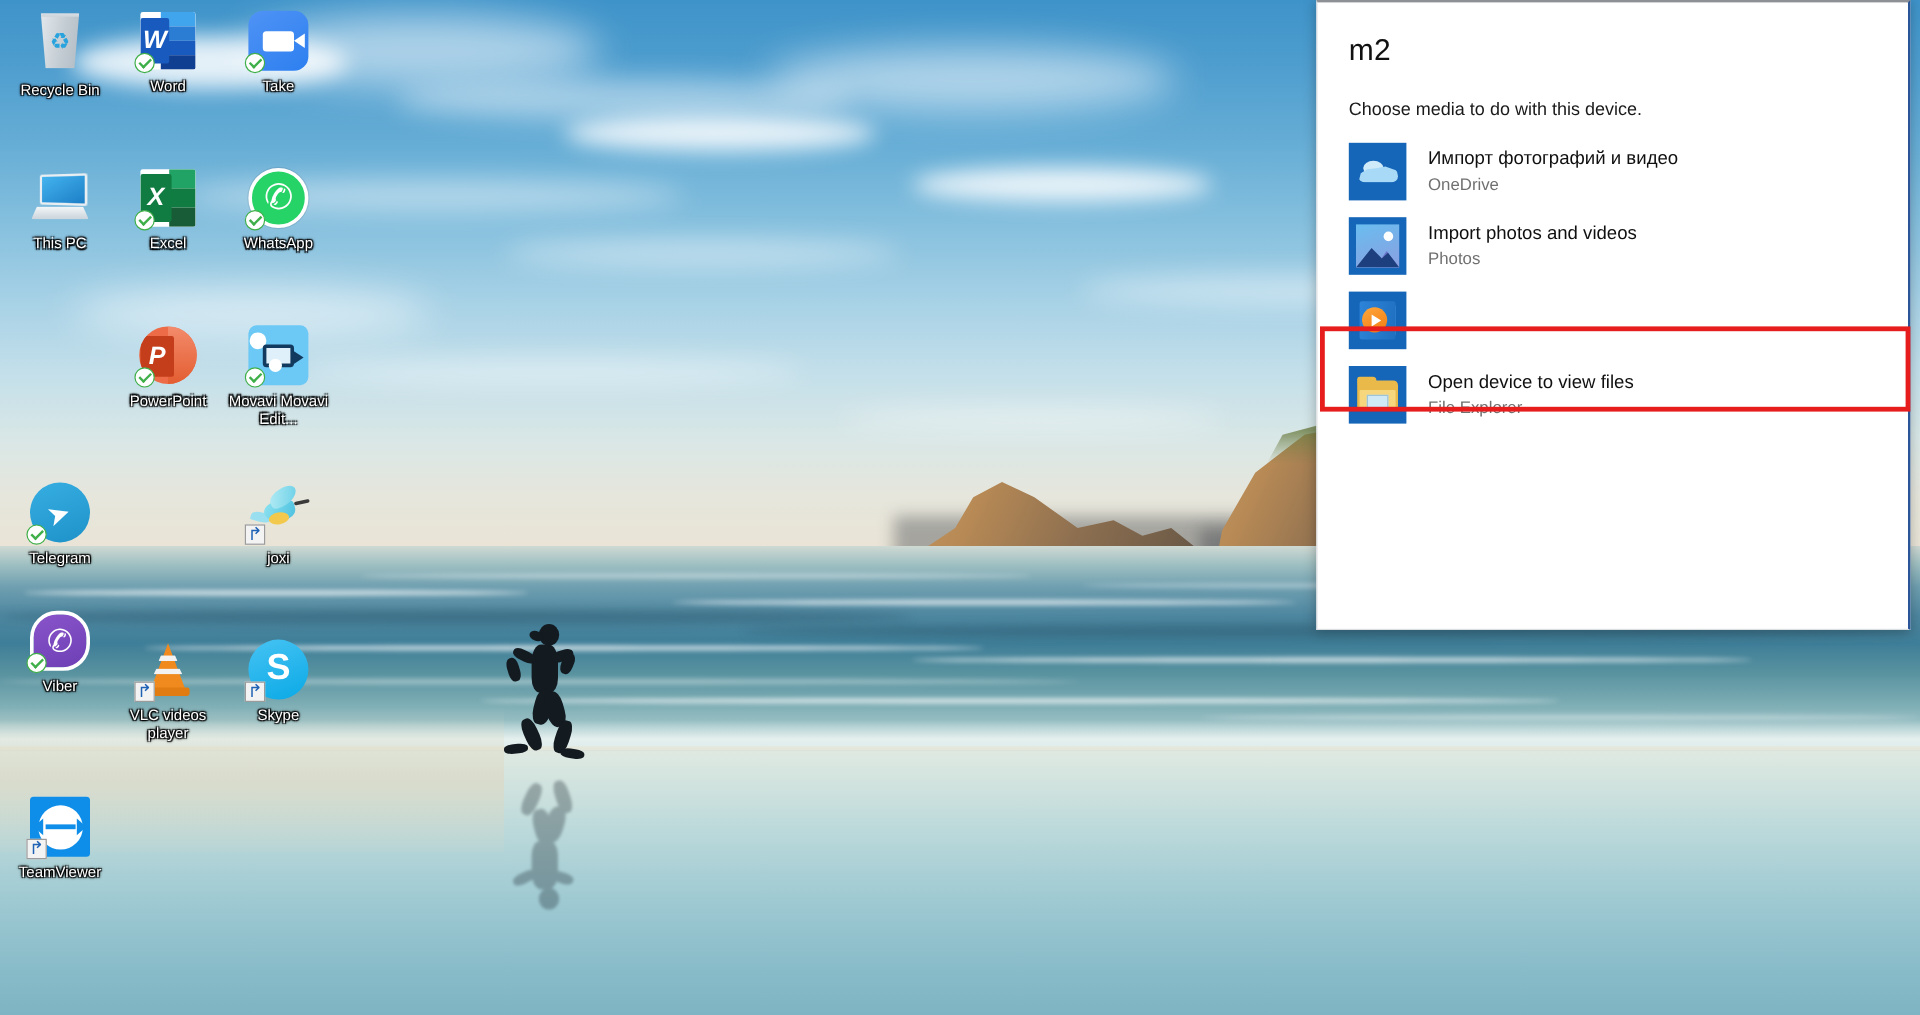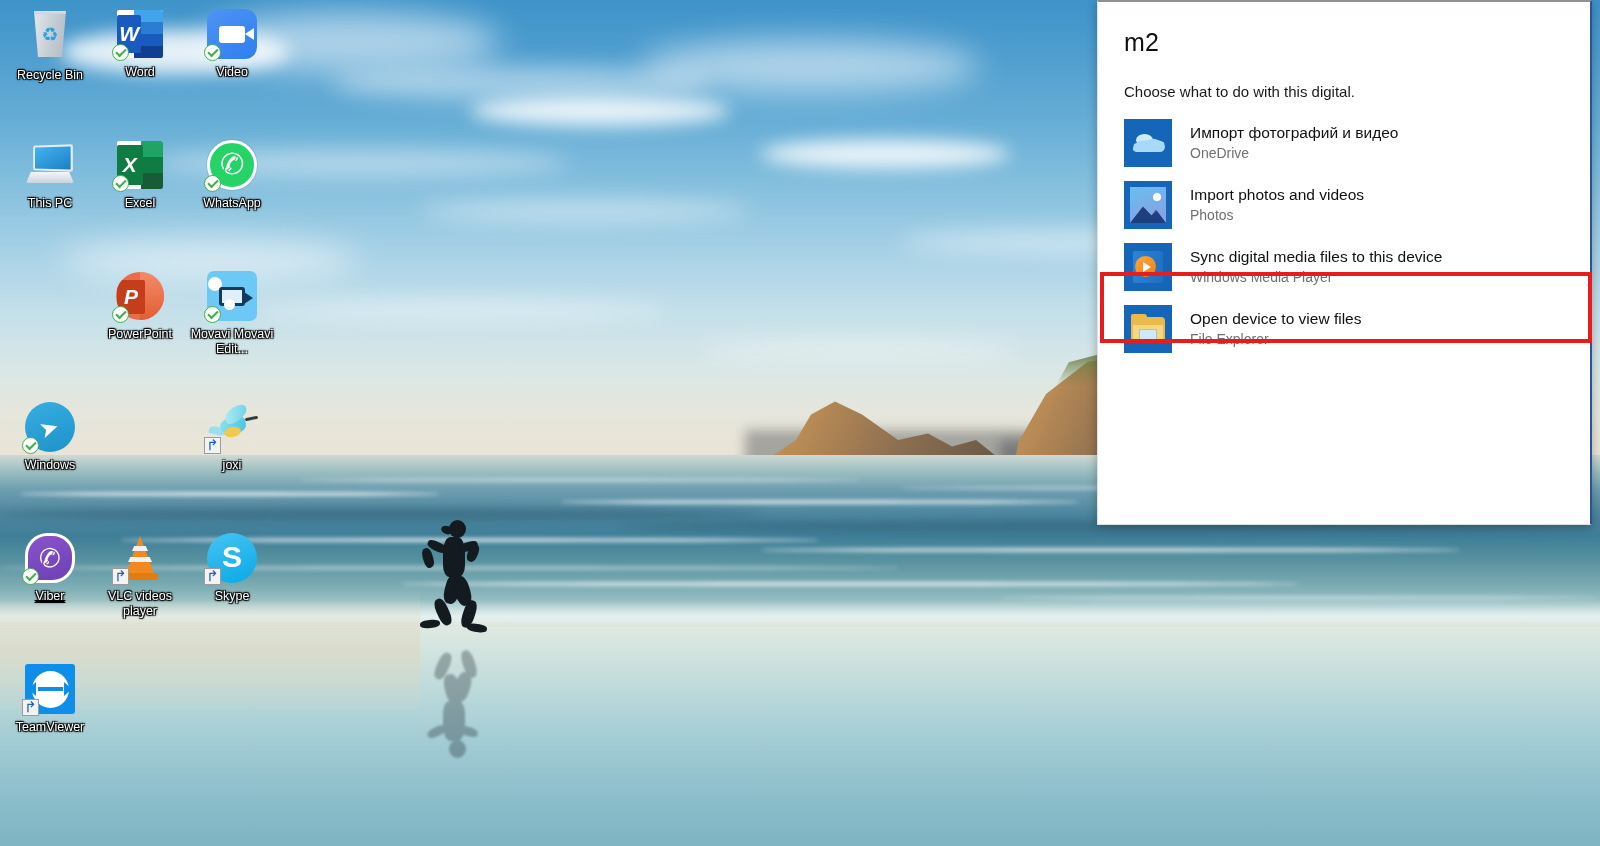--- a/index.html
+++ b/index.html
@@ -477,21 +477,21 @@
         </div>
         <div class="lbl">Word</div>
       </div>
       <div class="dicon" style="left: 182px; top: 8px;">
         <div class="glyph">
           <div class="ic-zoom">
             <i class="cam"></i>
           </div>
           <span class="badge check"></span>
         </div>
-        <div class="lbl">Video</div>
+        <div class="lbl">Take</div>
       </div>
       <div class="dicon" style="left: 0px; top: 139px;">
         <div class="glyph">
           <div class="ic-pc">
             <i class="scr"></i>
             <i class="kb"></i>
           </div>
         </div>
         <div class="lbl">This PC</div>
       </div>
@@ -533,36 +533,36 @@
           </div>
           <span class="badge check"></span>
         </div>
         <div class="lbl">Movavi Movavi Edit...</div>
       </div>
       <div class="dicon" style="left: 0px; top: 401px;">
         <div class="glyph">
           <div class="ic-tg"></div>
           <span class="badge check"></span>
         </div>
-        <div class="lbl">Windows</div>
+        <div class="lbl">Telegram</div>
       </div>
       <div class="dicon" style="left: 182px; top: 401px;">
         <div class="glyph">
           <div class="ic-joxi">
             <i class="tail"></i>
             <i class="body"></i>
             <i class="belly"></i>
             <i class="wing"></i>
             <i class="beak"></i>
           </div>
           <span class="badge shortcut"></span>
         </div>
         <div class="lbl">joxi</div>
       </div>
-      <div class="dicon" style="left: 0px; top: 532px; text-decoration: underline;">
+      <div class="dicon" style="left: 0px; top: 508px;">
         <div class="glyph">
           <div class="ic-viber"></div>
           <span class="badge check"></span>
         </div>
         <div class="lbl">Viber</div>
       </div>
       <div class="dicon" style="left: 90px; top: 532px;">
         <div class="glyph">
           <div class="ic-vlc">
             <i class="cone"></i>
@@ -589,21 +589,21 @@
             <i class="ar r"></i>
           </div>
           <span class="badge shortcut"></span>
         </div>
         <div class="lbl">TeamViewer</div>
       </div>
     </div>
 
   <div id="autoplay">
     <div class="ap-title">m2</div>
-    <div class="ap-sub">Choose what to do with this digital.</div>
+    <div class="ap-sub">Choose media to do with this device.</div>
     <div id="ap-list">
         <div class="ap-item">
           <div class="ap-icon ">
             <div class="api-onedrive" style="position:absolute;inset:0"></div>
           </div>
           <div class="ap-text">
             <span class="ap-primary">Импорт фотографий и видео</span>
             <span class="ap-secondary">OneDrive</span>
           </div>
         </div>
@@ -622,24 +622,20 @@
           </div>
         </div>
         <div class="ap-item">
           <div class="ap-icon ">
             <div class="api-wmp" style="position:absolute;inset:0">
               <i class="book2"></i>
               <i class="book"></i>
               <i class="circ"></i>
             </div>
           </div>
-          <div class="ap-text">
-            <span class="ap-primary">Sync digital media files to this device</span>
-            <span class="ap-secondary">Windows Media Player</span>
-          </div>
         </div>
         <div class="ap-item">
           <div class="ap-icon ">
             <div class="api-explorer" style="position:absolute;inset:0">
               <i class="foldertab"></i>
               <i class="folderback"></i>
               <i class="folderfront"></i>
               <i class="win"></i>
             </div>
           </div>

